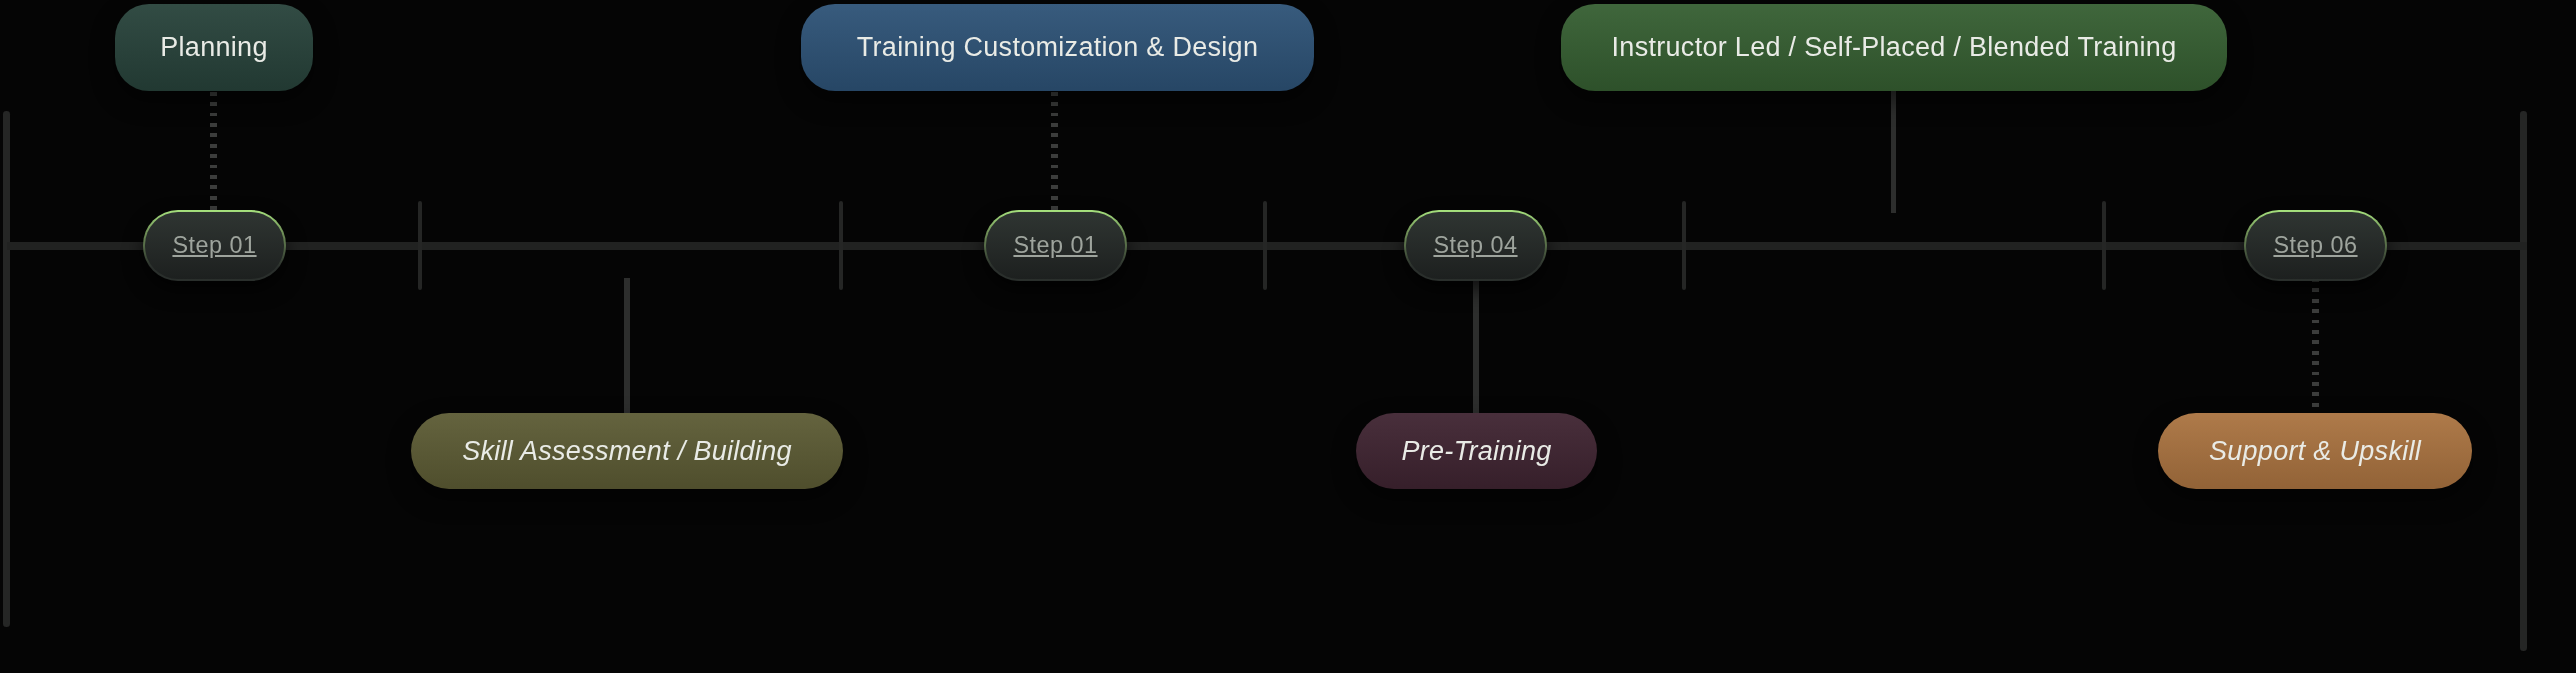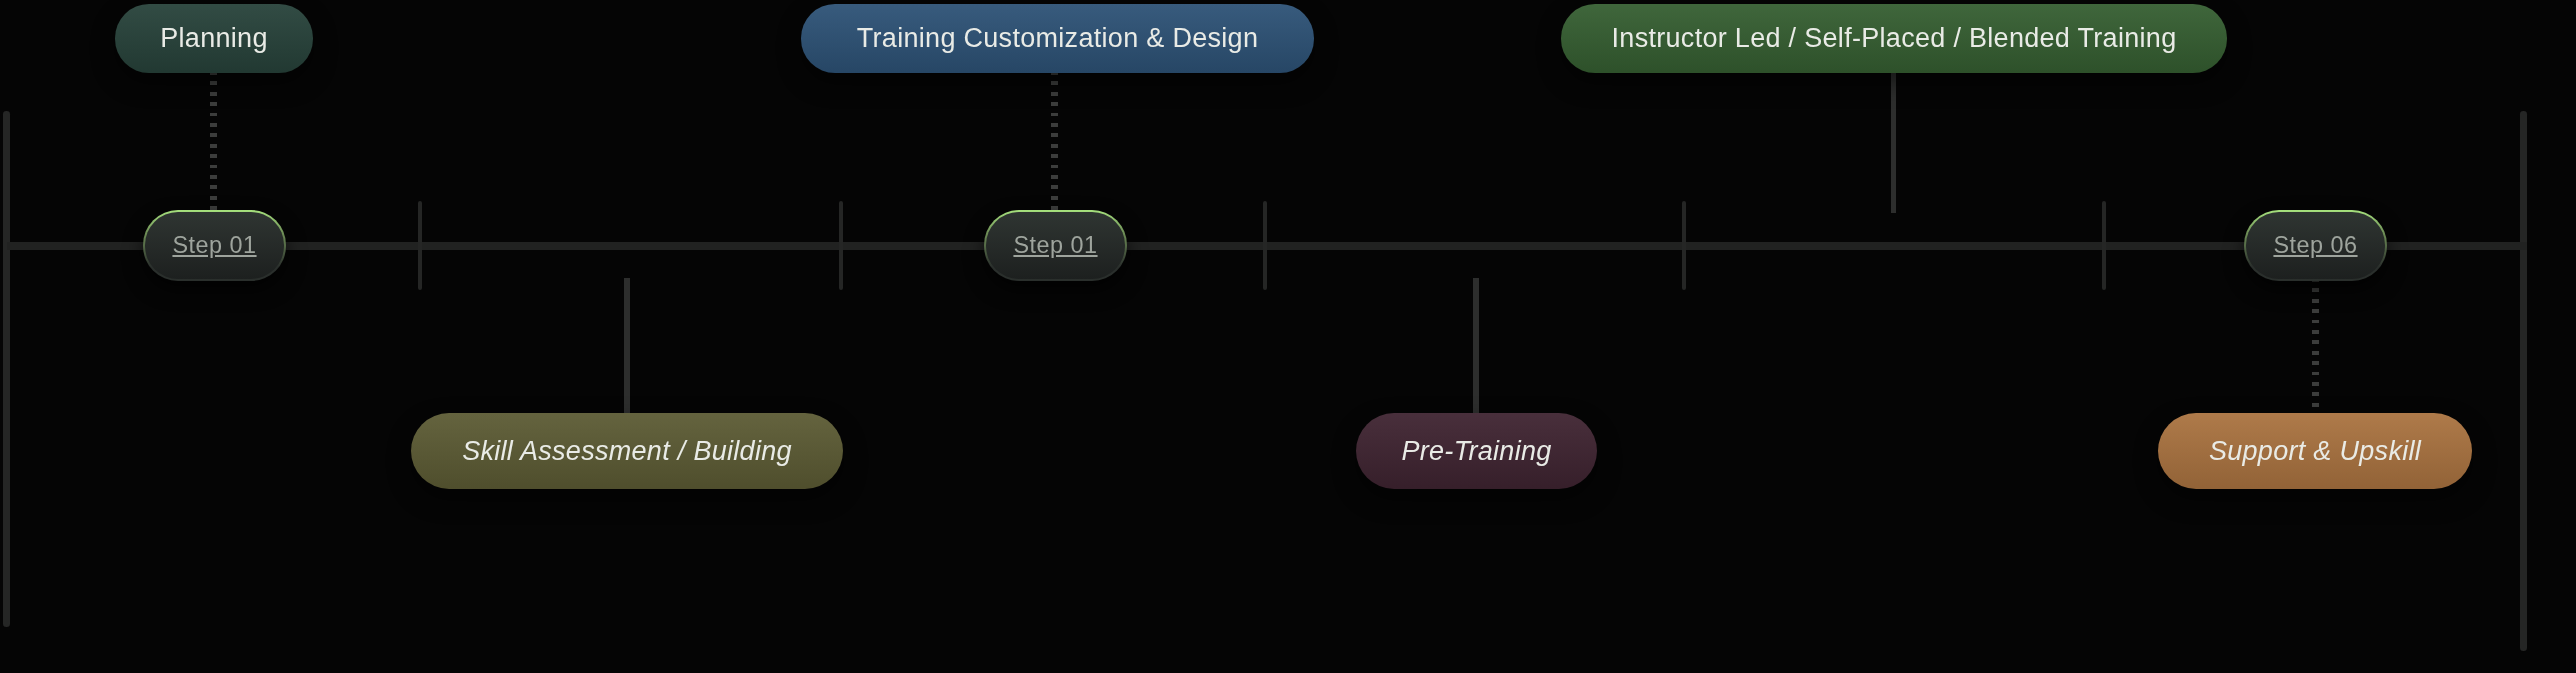--- a/index.html
+++ b/index.html
@@ -37,21 +37,21 @@
   }
   
   .callout{
     position:absolute;z-index:2;display:flex;align-items:center;justify-content:center;
     border-radius:38px;color:var(--label-text,#e9ebe6);
     font-size:27px;font-weight:500;letter-spacing:0.3px;
     background-color:var(--fill,#333);
     background-image:linear-gradient(180deg,rgba(255,255,255,.05),rgba(0,0,0,.14));
     box-shadow:0 9.8px 22px rgba(0,0,0,.5);
   }
-  .callout-top{top:3.8px;height:69px;border-radius:34px;}
+  .callout-top{top:3.8px;height:87px;border-radius:34px;}
   .callout-bottom{top:413px;height:76px;font-style:italic;}
 </style>
 </head>
 <body style="background: rgb(5, 5, 5);">
 
 <div class="section">
 
   <div class="edge edge-left" style="background: rgb(37, 38, 37);"></div>
   <div class="edge edge-right" style="background: rgb(37, 38, 37);"></div>
   <div class="tl-line" style="background: rgb(33, 34, 33);"></div>
@@ -67,20 +67,23 @@
   <div class="conn conn-bottom conn-solid-bottom" style="left: 624px; --solid: #2d2e2d;"></div>
   <div class="conn conn-bottom conn-solid-bottom" style="left: 1473px; --solid: #2d2e2d;"></div>
   <div class="conn conn-bottom conn-dotted" style="left: 2312px; --dash: #3c3d3c;"></div>
 
   <div class="step" style="left: 143px; --step-border: #a6e17d;">
     <div class="step-inner" style="--step-text: #9ea49d;">Step 01</div>
   </div>
   <div class="step" style="left: 984px; --step-border: #a6e17d;">
     <div class="step-inner" style="--step-text: #9ea49d;">Step 01</div>
   </div>
+  <div class="step" style="left: 1404px; --step-border: #a6e17d;">
+    <div class="step-inner" style="--step-text: #9ea49d;">Step 04</div>
+  </div>
   <div class="step" style="left: 2244px; --step-border: #a6e17d;">
     <div class="step-inner" style="--step-text: #9ea49d;">Step 06</div>
   </div>
 
   <div class="callout callout-top" style="left: 115px; width: 198px; --fill: #27423a; --label-text: #e9ebe6;">
     <span>Planning</span>
   </div>
   <div class="callout callout-top" style="left: 801px; width: 513px; justify-content: center; --fill: #2d5276; --label-text: #e9ebe6;">
     <span>Training Customization &amp; Design</span>
   </div>

